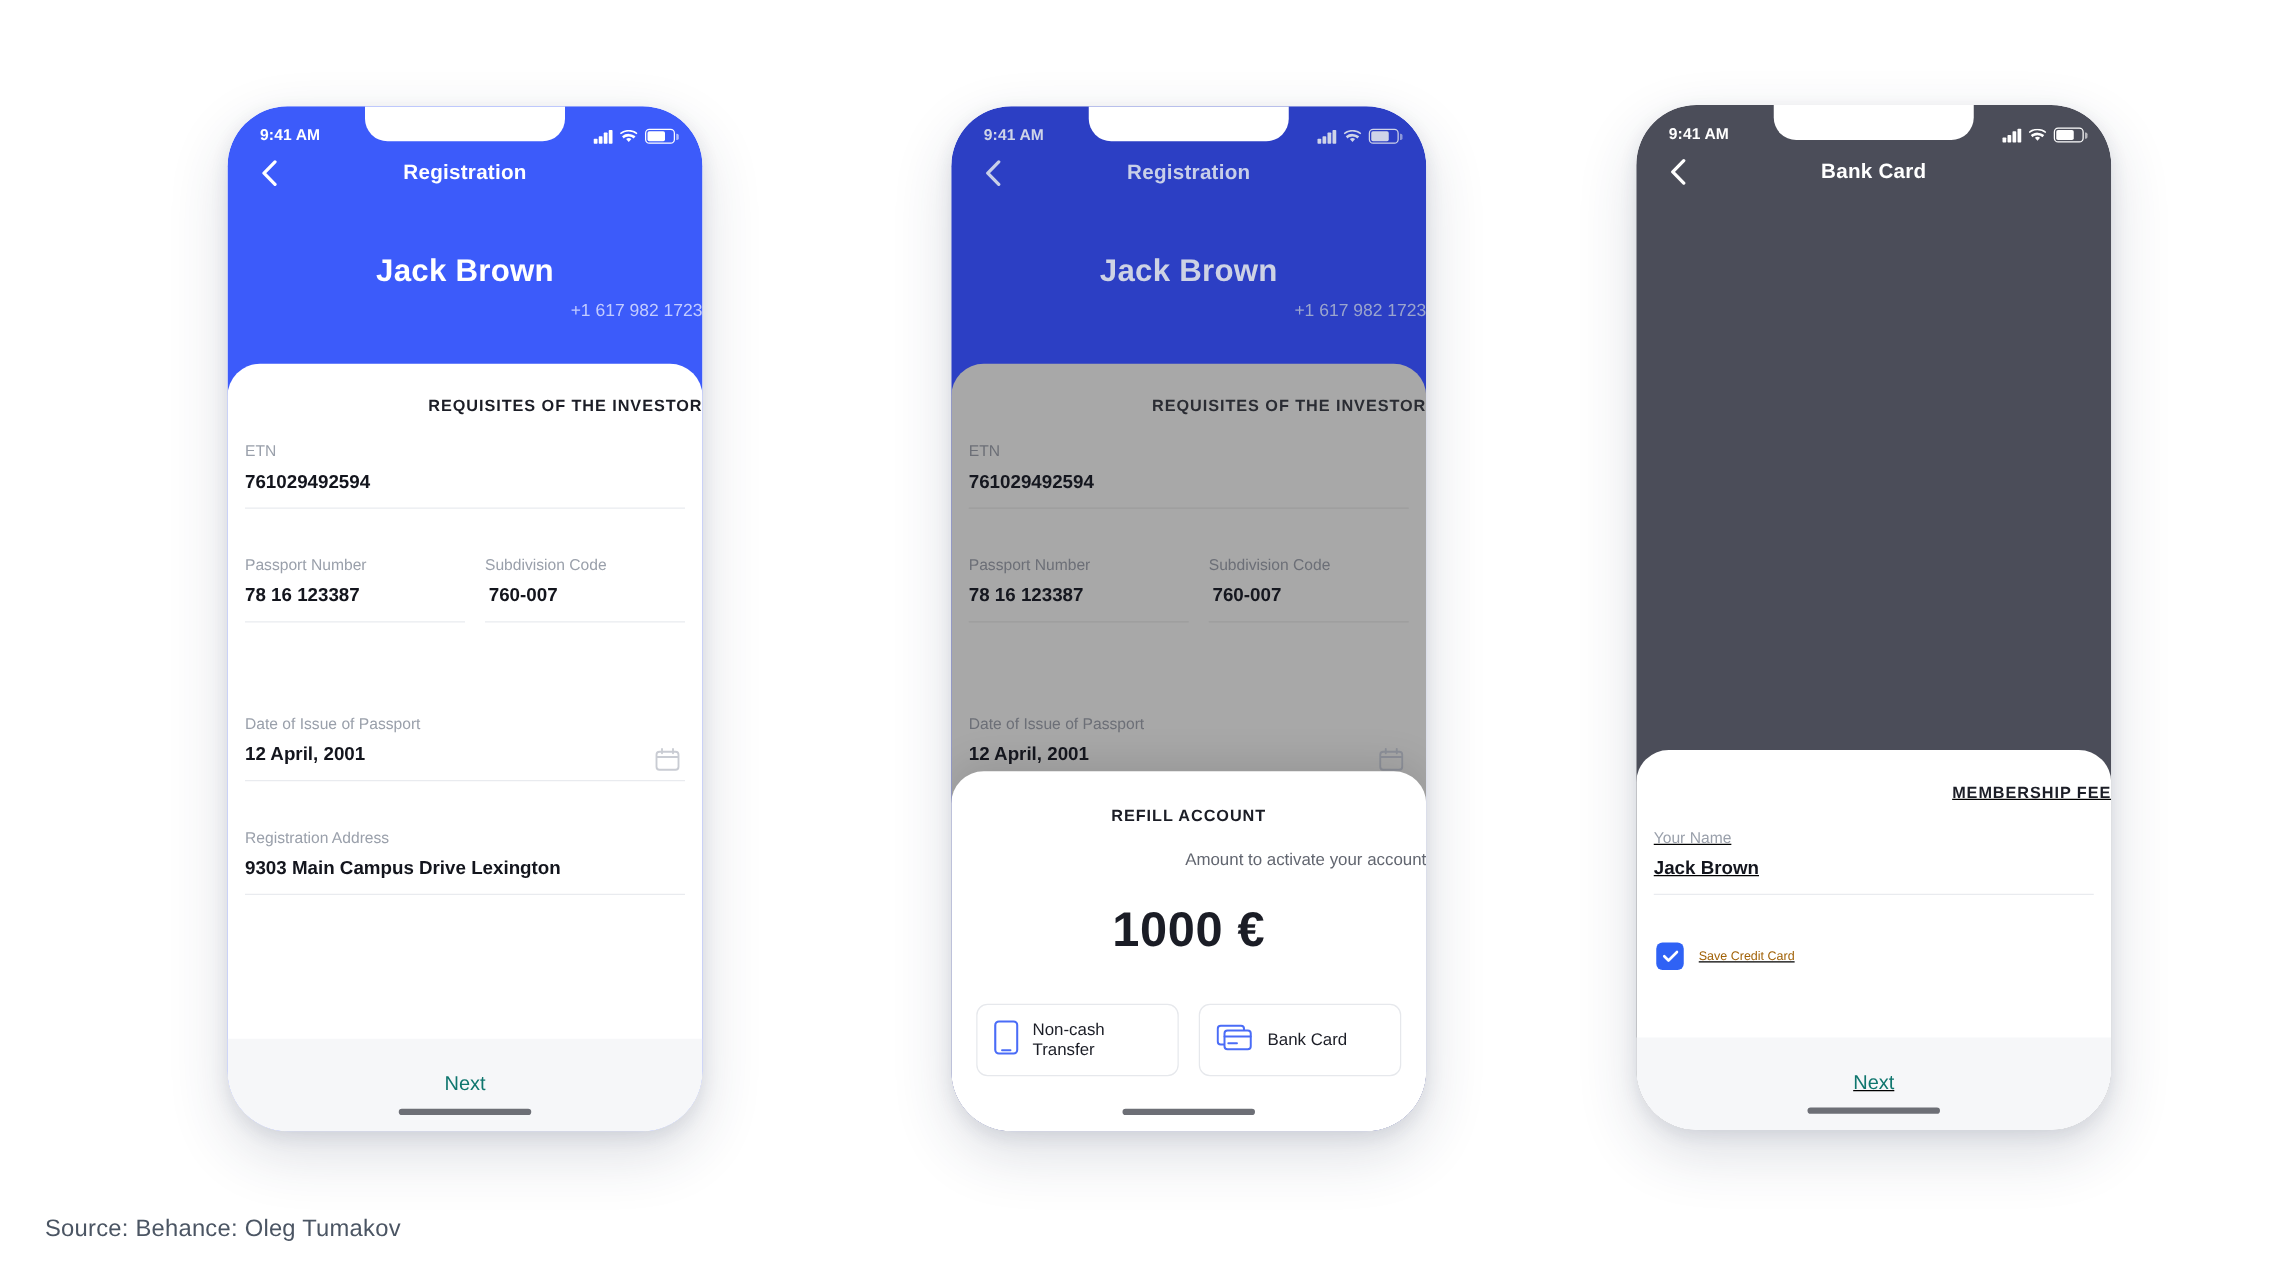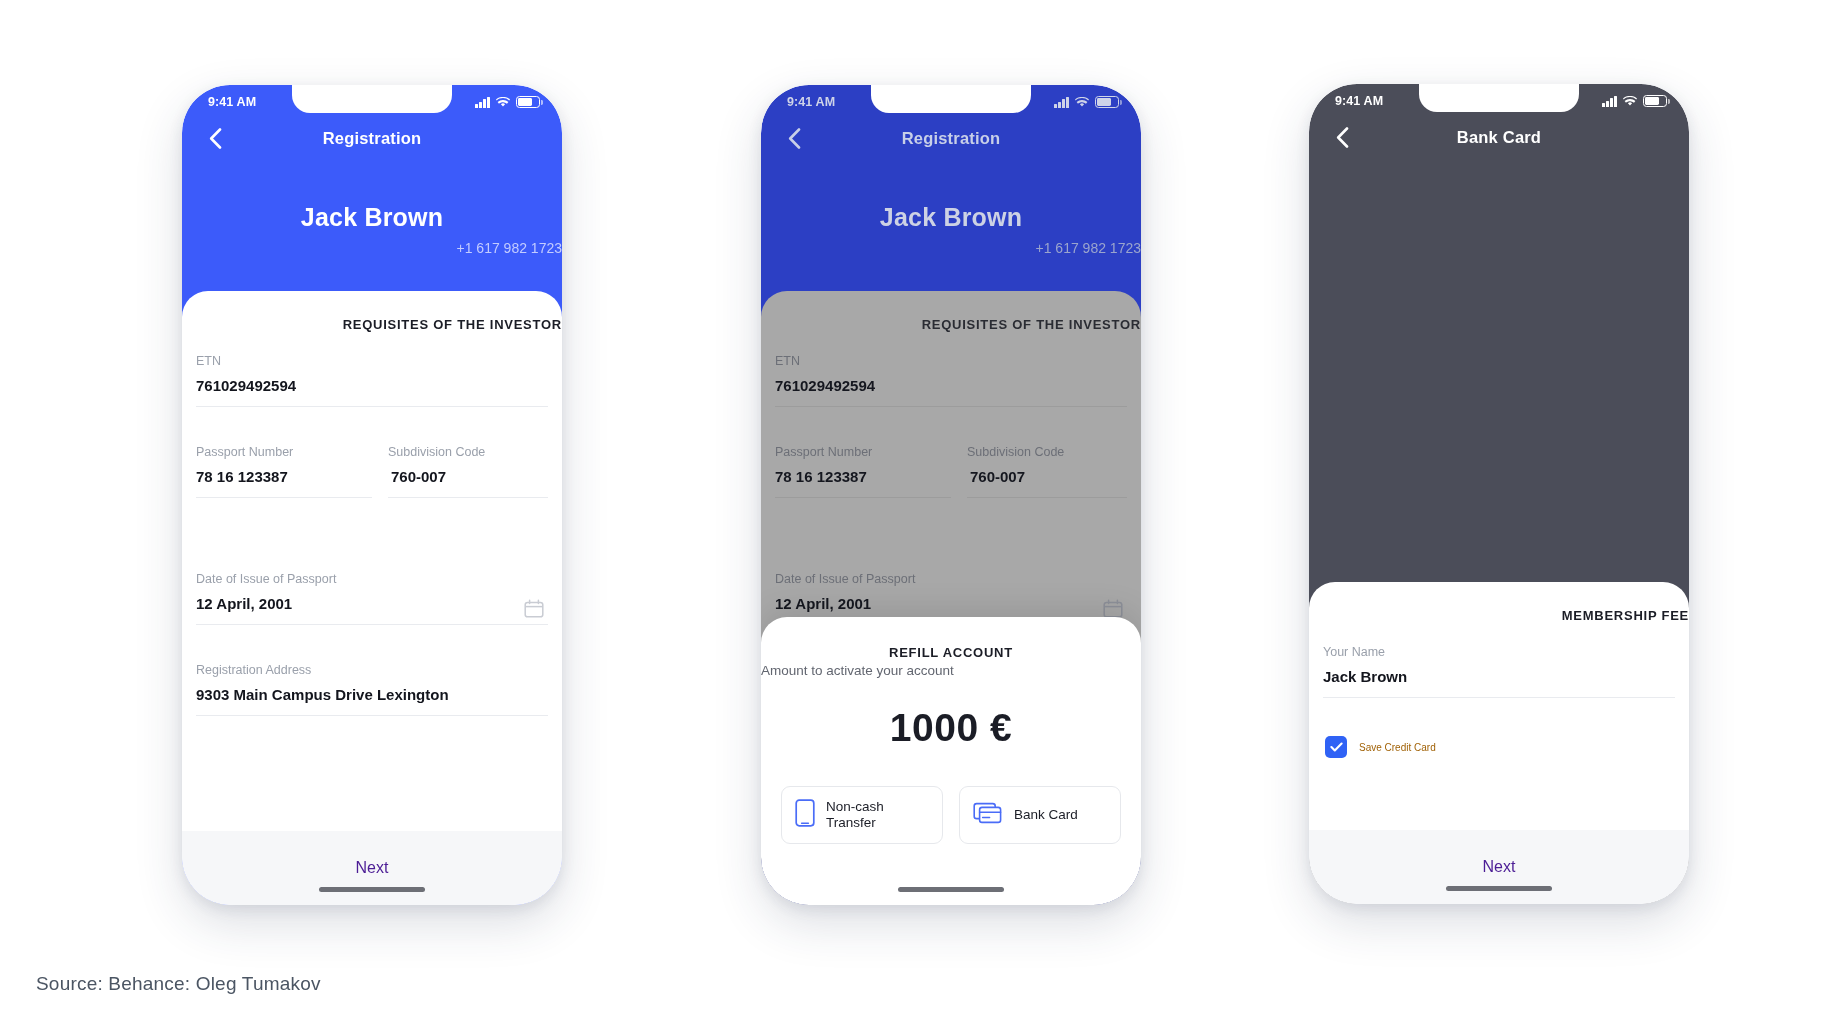--- a/index.html
+++ b/index.html
@@ -28,21 +28,21 @@
     border-bottom-left-radius: 18px; border-bottom-right-radius: 18px;
     z-index: 7;
   }
   .notch::before, .notch::after{
     content:""; position:absolute; top:0; width:14px; height:14px; background:transparent;
   }
 
   
   .statusbar {
     position: absolute; top: 0; left: 0; right: 0; height: 30px;
-    display: flex; align-items: center; justify-content: space-between;
+    display: flex; align-items: flex-end; justify-content: space-between;
     padding: 4px 22px 0 26px; z-index: 8;
     font-size: 12.5px; font-weight: 600; letter-spacing: .1px;
   }
   .sb-right { display: flex; align-items: center; gap: 6px; }
   .bars { display: flex; align-items: flex-end; gap: 1.5px; height: 11px; }
   .bars i { display:block; width: 2.6px; background: currentColor; border-radius: .6px; }
   .bars i:nth-child(1){height:4px}.bars i:nth-child(2){height:6px}
   .bars i:nth-child(3){height:8.5px}.bars i:nth-child(4){height:11px}
   .wifi { width: 14px; height: 11px; position: relative; }
   .wifi svg { display:block }
@@ -89,21 +89,21 @@
   .field.full { flex: 1 1 100%; }
   .field.half { flex: 0 0 50%; }
   .field.half:last-child { padding-left: 16px; }
   .field.half:last-child .val { padding-left: 3px; }
   .cal-icon { position: absolute; right: 4px; bottom: 19px; }
 
   
   .cta {
     height: 74px; background: #f6f7f9;
     display:flex; align-items:center; justify-content:center;
-    font-size: 16px; color: #4c1d95; font-weight: 400; cursor: pointer;
+    font-size: 16px; color: #0f766e; font-weight: 400; cursor: pointer;
   }
   .homebar {
     position:absolute; bottom: 13px; left:50%; transform: translateX(-50%);
     width: 106px; height: 5px; border-radius: 3px; background: #6d6f76; z-index: 9;
   }
 
   
   #phone1 { left: 182px; top: 85px; }
   #phone1 .screen { background: #3c5bfa; }
   #phone1 .statusbar { color: #ffffff; }
@@ -124,21 +124,21 @@
   #phone2 .field .val { color:#15171f; }
   #phone2 .field .rule { background: #9c9c9c; }
   
   .modal {
     position:absolute; left:0; right:0; bottom:0; height: 288px;
     background:#fff; border-top-left-radius: 26px; border-top-right-radius: 26px;
     z-index: 5; box-shadow: 0 -8px 30px rgba(0,0,0,.10);
   }
   .modal .m-title { text-align:center; font-size:13px; font-weight:700; letter-spacing:.75px;
                     color:#1b1d26; padding-top: 28px; }
-  .modal .m-sub { text-align:left; font-size:13.5px; color:#626670; margin-top: 3px; }
+  .modal .m-sub { text-align:right; font-size:13.5px; color:#626670; margin-top: 20px; }
   .modal .m-amount { text-align:center; font-size: 39px; font-weight: 700; color:#1b1d26; margin-top: 28px; letter-spacing:.5px; }
   .opts { display:flex; gap: 16px; padding: 36px 20px 0 20px; }
   .opt {
     flex:1 1 0; height: 58px; border:1px solid #e6e8ec; border-radius: 9px;
     display:flex; align-items:center; gap: 11px; padding: 0 13px; cursor: pointer;
   }
   .opt .otxt { font-size: 13.5px; color:#1b1d26; line-height: 1.22; }
   .sheet-peek {
     position:absolute; left: 22px; right: 22px; bottom: 6px; height: 22px;
     background: #fff; border-radius: 18px; z-index: 4; opacity:.55;
@@ -159,21 +159,21 @@
   }
   .card .c-name { font-size: 15px; color:#a9acb7; }
   .card .c-num { margin-top: 40px; font-size: 23px; color:#c4c7d1; letter-spacing: 1px; display:flex; align-items:baseline; gap:10px; }
   .card .c-num .mask { letter-spacing: 4px; font-size: 22px; color:#b6b9c4; }
   .card .c-num .last4 { font-size: 25px; color:#d9dce4; letter-spacing: .5px; }
   .card .c-bot { margin-top: 40px; display:flex; align-items:center; gap: 32px; font-size: 16px; color:#b4b7c1; }
   .mc { margin-left:auto; position:relative; width: 34px; height: 22px; }
   .mc span { position:absolute; top:0; width: 22px; height: 22px; border-radius:50%; }
   .mc .red { left:0; background:#e8242a; }
   .mc .yel { right:0; background:#f5a623; }
-  #phone3 .sheet { top: 498px; }
+  #phone3 .sheet { top: 516px; text-decoration: underline; }
   .chkrow { display:flex; align-items:center; gap: 12px; padding: 22px 0 0 2px; }
   .chk {
     width: 22px; height: 22px; border-radius: 5px; background:#2f62f5;
     display:flex; align-items:center; justify-content:center; cursor:pointer;
   }
   .chk-lbl { font-size: 10px; color:#a16207; }
 
   
   .caption {
     position:absolute; left: 36px; top: 973px; font-size: 19px; color:#4b5563;

